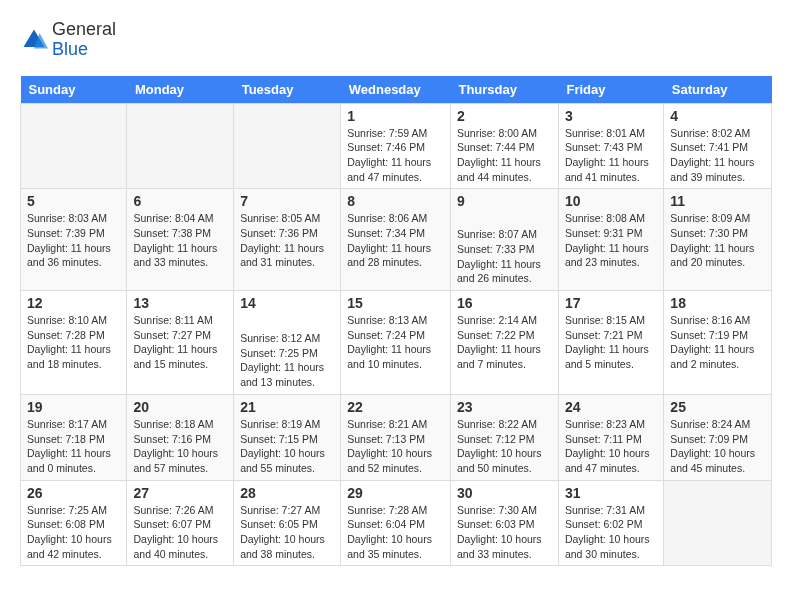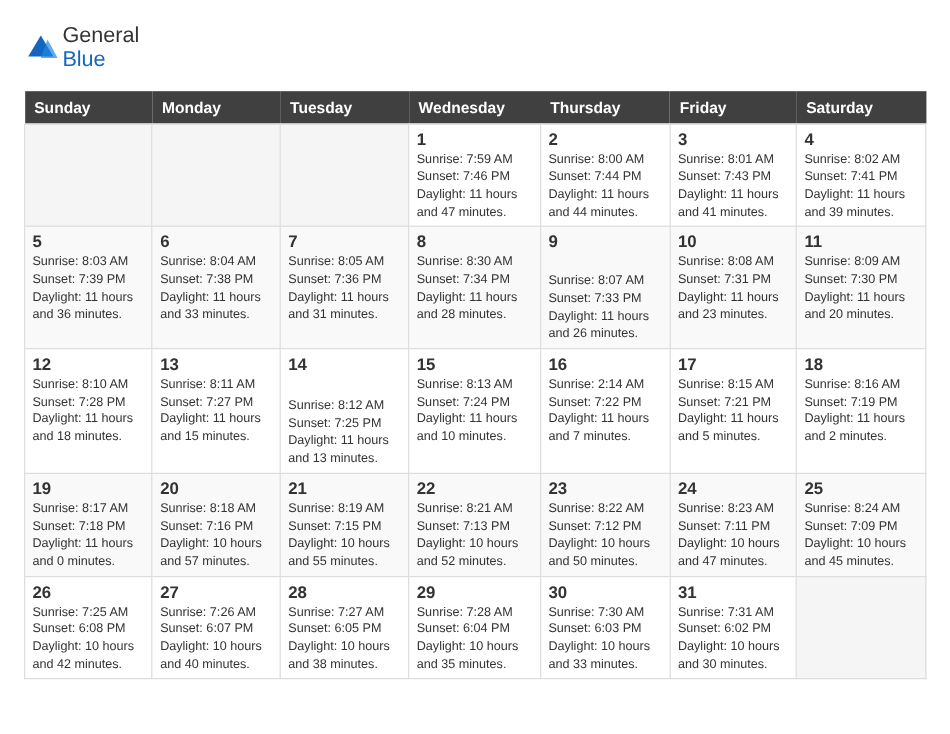--- a/index.html
+++ b/index.html
@@ -45,21 +45,21 @@
     .location {
       font-size: 16px;
       color: #555;
     }
     table {
       width: 100%;
       border-collapse: collapse;
       font-size: 11px;
     }
     thead tr th {
-      background-color: #404040;
+      background-color: #3b82f6;
       color: #fff;
       text-align: left;
       padding: 6px 8px;
       font-size: 13px;
       font-weight: bold;
     }
     tbody tr td {
       border: 1px solid #ddd;
       vertical-align: top;
       padding: 4px 6px;
@@ -157,34 +157,34 @@
 Daylight: 11 hours and 33 minutes.</div>
         </td>
         <td>
           <div class="day-number">7</div>
           <div class="day-info" style="white-space: pre-line;">Sunrise: 8:05 AM
 Sunset: 7:36 PM
 Daylight: 11 hours and 31 minutes.</div>
         </td>
         <td>
           <div class="day-number">8</div>
-          <div class="day-info" style="white-space: pre-line;">Sunrise: 8:30 AM
+          <div class="day-info" style="white-space: pre-line;">Sunrise: 8:06 AM
 Sunset: 7:34 PM
 Daylight: 11 hours and 28 minutes.</div>
         </td>
         <td>
           <div class="day-number">9</div>
           <div class="day-info" style="white-space: pre-line; margin-top: 18px;">Sunrise: 8:07 AM
 Sunset: 7:33 PM
 Daylight: 11 hours and 26 minutes.</div>
         </td>
         <td>
           <div class="day-number">10</div>
           <div class="day-info" style="white-space: pre-line;">Sunrise: 8:08 AM
-Sunset: 7:31 PM
+Sunset: 9:31 PM
 Daylight: 11 hours and 23 minutes.</div>
         </td>
         <td>
           <div class="day-number">11</div>
           <div class="day-info" style="white-space: pre-line;">Sunrise: 8:09 AM
 Sunset: 7:30 PM
 Daylight: 11 hours and 20 minutes.</div>
         </td>
       </tr>
       <tr>

